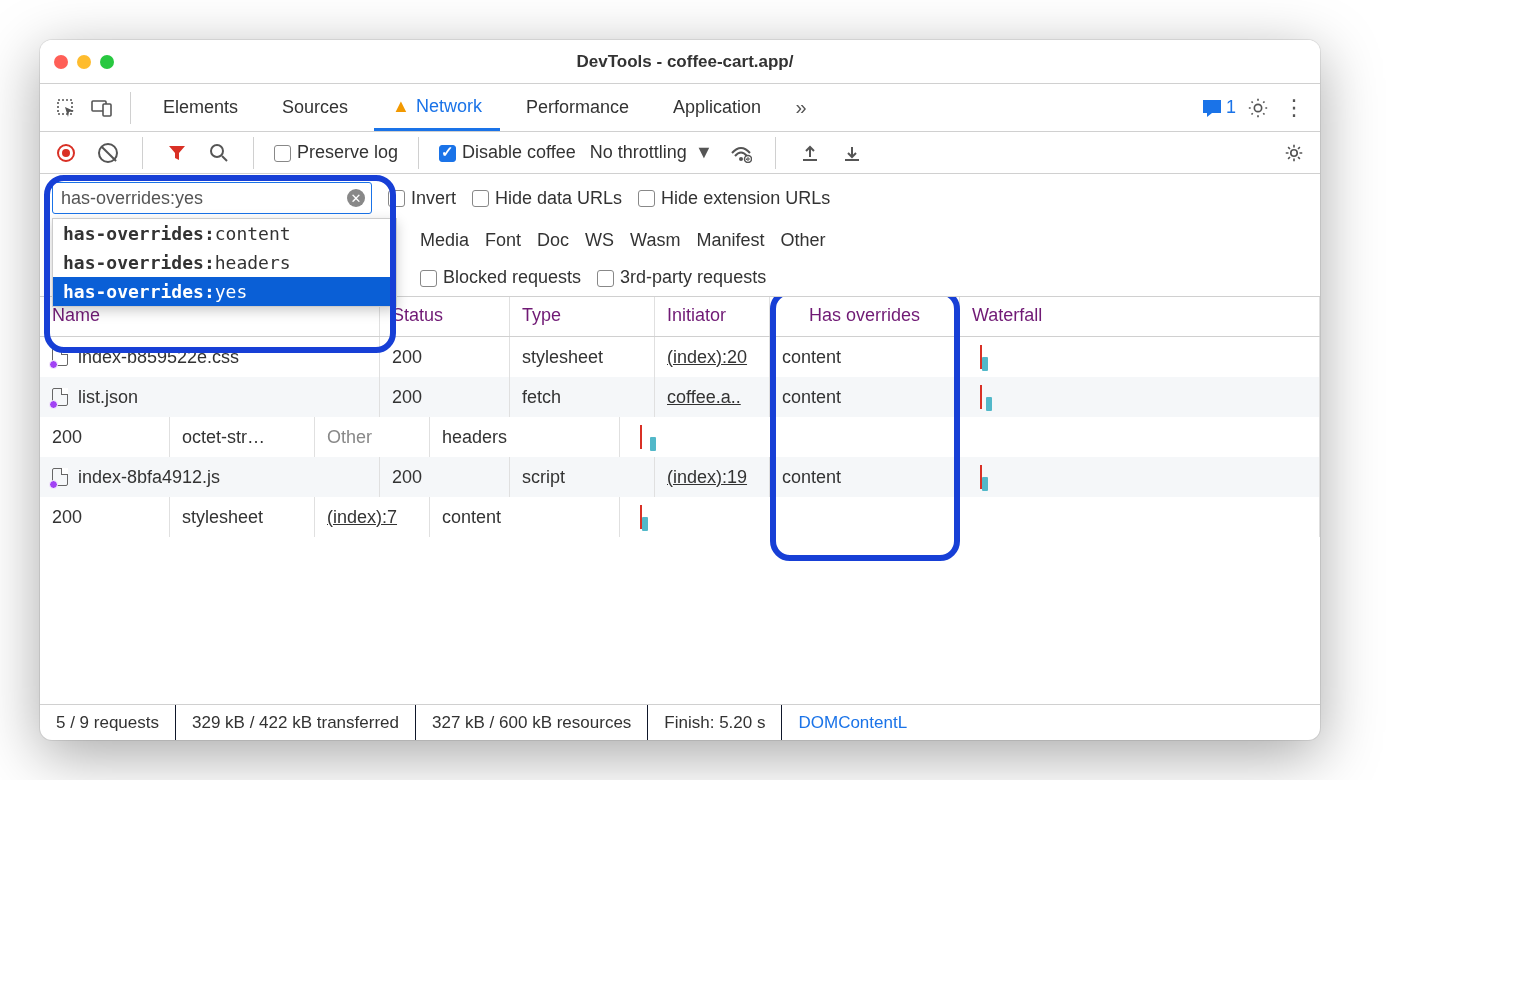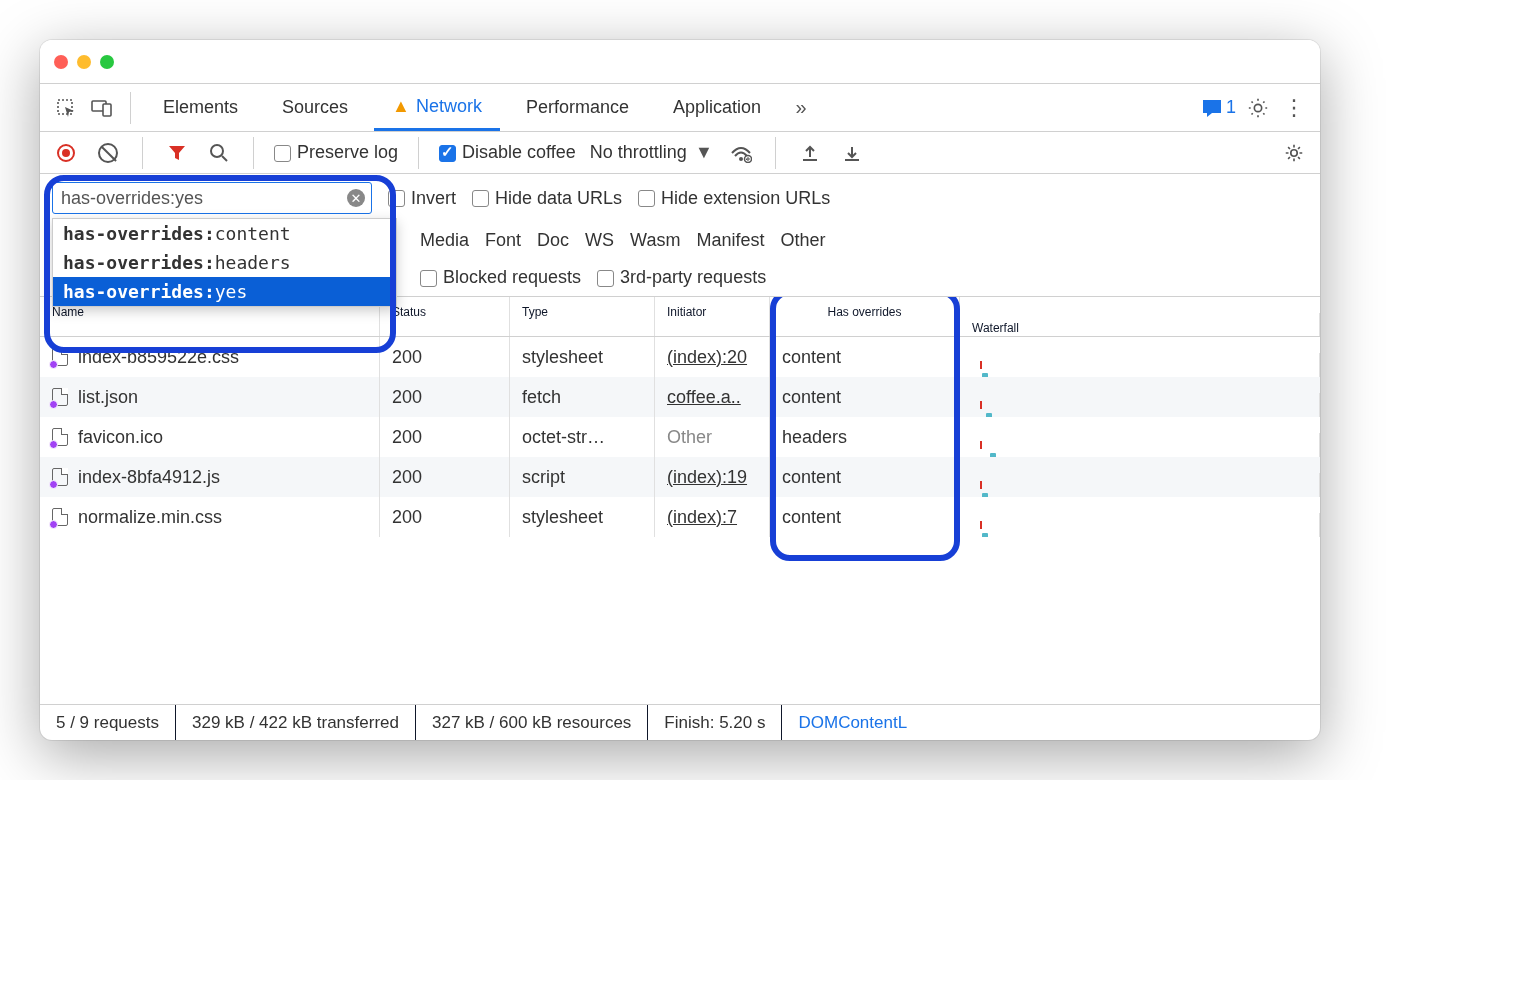--- a/index.html
+++ b/index.html
@@ -86,25 +86,25 @@
   
   .highlight-box {
     position:absolute; border:6px solid #173fd6; border-radius:20px;
     pointer-events:none; z-index:30;
   }
 
   
   .grid-wrap { flex:1; overflow:hidden; position:relative; display:flex;flex-direction:column;}
   .grid-header {
     display:flex; height:40px; border-bottom:1px solid #d0d0d0; flex:none;
-    font-size:12px; color:#0f172a;
+    font-size:18px; color:#701a75;
   }
   .col { border-right:1px solid #e0e0e0; padding:8px 12px; overflow:hidden;white-space:nowrap;text-overflow:ellipsis;}
   .col-name{width:340px;} .col-status{width:130px;} .col-type{width:145px;}
-  .col-init{width:115px;} .col-over{width:190px;text-align:center;} .col-wf{flex:1;margin-top:16px;}
+  .col-init{width:115px;} .col-over{width:190px;text-align:center;} .col-wf{flex:1;}
   .rows { flex:1; overflow:auto; }
   .row { display:flex; height:40px; font-size:18px; color:#333;}
   .row:nth-child(even){ background:#f5f7f9;}
   .row .col { display:flex;align-items:center; }
   .file-icon{width:16px;height:18px;border:1.5px solid #666;border-radius:2px 2px 2px 2px;margin-right:10px;position:relative;flex:none;}
   .file-icon::before{content:"";position:absolute;top:-1px;right:-1px;width:6px;height:6px;background:#fff;border-left:1.5px solid #666;border-bottom:1.5px solid #666;}
   .file-dot{position:absolute;bottom:-4px;left:-4px;width:9px;height:9px;border-radius:50%;background:#a142f4;border:1px solid #fff;}
   .initiator-link{text-decoration:underline;color:#333;}
   .initiator-other{color:#888;}
   .wf-track{position:relative;height:100%;width:100%;}
@@ -125,20 +125,21 @@
 <body>
 
 <div class="window">
 
   <div class="titlebar">
     <div class="traffic">
       <div class="dot red"></div>
       <div class="dot yellow"></div>
       <div class="dot green"></div>
     </div>
+    <div class="title">DevTools - coffee-cart.app/</div>
     <div style="width:50px"></div>
   </div>
 
   <div class="tabs">
     <div class="icon-btn">
       <svg width="20" height="20" viewBox="0 0 20 20">
           <rect x="2" y="2" width="14" height="14" fill="none" stroke="#555" stroke-width="1.6" stroke-dasharray="2 2"></rect>
           <path d="M9 9 L18 13 L13 14 L12 19 Z" fill="#555"></path>
         </svg>
     </div>
@@ -309,26 +310,20 @@
           </div>
           <div class="col col-over">content</div>
           <div class="col col-wf">
             <div class="wf-track">
               <div class="wf-line-red" style="left:8px"></div>
               <div class="wf-bar" style="left:14px;width:6px"></div>
             </div>
           </div>
         </div>
         <div class="row">
-          <div class="col col-name">
-            <span class="file-icon">
-              <span class="file-dot"></span>
-            </span>
-            <span>favicon.ico</span>
-          </div>
           <div class="col col-status">200</div>
           <div class="col col-type">octet-str…</div>
           <div class="col col-init">
             <span class="initiator-other">Other</span>
           </div>
           <div class="col col-over">headers</div>
           <div class="col col-wf">
             <div class="wf-track">
               <div class="wf-line-red" style="left:8px"></div>
               <div class="wf-bar" style="left:18px;width:6px"></div>
@@ -349,26 +344,20 @@
           </div>
           <div class="col col-over">content</div>
           <div class="col col-wf">
             <div class="wf-track">
               <div class="wf-line-red" style="left:8px"></div>
               <div class="wf-bar" style="left:10px;width:6px"></div>
             </div>
           </div>
         </div>
         <div class="row">
-          <div class="col col-name">
-            <span class="file-icon">
-              <span class="file-dot"></span>
-            </span>
-            <span>normalize.min.css</span>
-          </div>
           <div class="col col-status">200</div>
           <div class="col col-type">stylesheet</div>
           <div class="col col-init">
             <span class="initiator-link">(index):7</span>
           </div>
           <div class="col col-over">content</div>
           <div class="col col-wf">
             <div class="wf-track">
               <div class="wf-line-red" style="left:8px"></div>
               <div class="wf-bar" style="left:10px;width:6px"></div>

